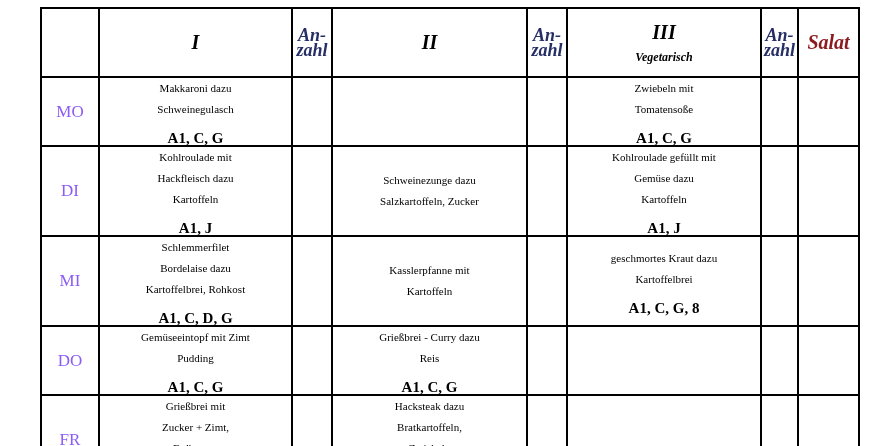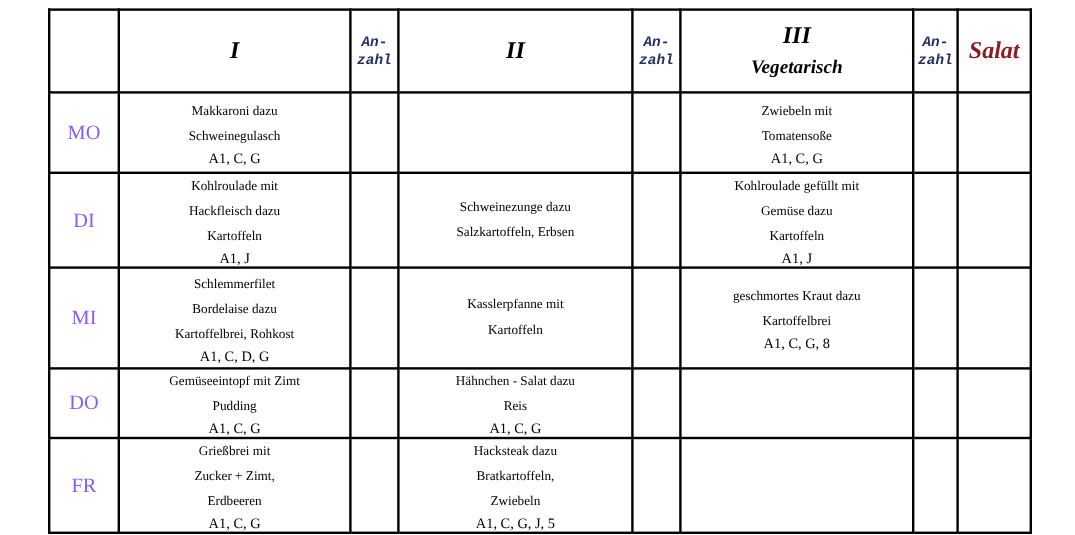--- a/index.html
+++ b/index.html
@@ -30,40 +30,39 @@
   tr.r-mo   { height: 67px; }
   tr.r-di   { height: 76px; }
   tr.r-mi   { height: 84px; }
   tr.r-do   { height: 58px; }
   tr.r-fr   { height: 77px; }
   
   .hdr-roman {
     font-size: 20px; font-weight: bold; font-style: italic; color: #000000;
   }
   .hdr-sub {
-    font-size: 16px; font-weight: bold; font-style: italic; color: #000000;
+    font-size: 12px; font-weight: bold; font-style: italic; color: #000000;
     margin-top: 6px;
   }
   .hdr-anzahl {
-    font-size: 12px; line-height: 15px; font-weight: bold; font-style: italic;
+    font-size: 18px; line-height: 15px; font-weight: bold; font-style: italic;
     white-space: pre-line;
-    font-family: Liberation Mono, monospace;
   }
   .hdr-salat {
     font-size: 20px; font-weight: bold; font-style: italic;
   }
   
   .day {
     font-size: 17px; color: #8b5cf6;
   }
   .dish {
     font-size: 11px; line-height: 21px; white-space: pre-line; color: #000000;
   }
   .allergens {
-    font-size: 12px; line-height: 14px; font-weight: normal; color: #000000;
+    font-size: 15px; line-height: 14px; font-weight: bold; color: #000000; margin-top: 11px;
   }
   .dish:empty, .allergens:empty { display: none; }
 </style>
 </head>
 <body>
 
 <div class="sheet">
   <table class="menu">
     <colgroup>
       <col style="width:58px">
@@ -132,21 +131,21 @@
       <td><span class="day">DI</span></td>
       <td>
         <div class="dish">Kohlroulade mit
 Hackfleisch dazu
 Kartoffeln</div>
         <div class="allergens">A1, J</div>
       </td>
       <td></td>
       <td>
         <div class="dish">Schweinezunge dazu
-Salzkartoffeln, Erbsen</div>
+Salzkartoffeln, Zucker</div>
 
       </td>
       <td></td>
       <td>
         <div class="dish">Kohlroulade gefüllt mit
 Gemüse dazu
 Kartoffeln</div>
         <div class="allergens">A1, J</div>
       </td>
       <td></td>
@@ -179,21 +178,21 @@
 
     <tr class="r-do">
       <td><span class="day">DO</span></td>
       <td>
         <div class="dish">Gemüseeintopf mit Zimt
 Pudding</div>
         <div class="allergens">A1, C, G</div>
       </td>
       <td></td>
       <td>
-        <div class="dish">Hähnchen - Salat dazu
+        <div class="dish">Grießbrei - Curry dazu
 Reis</div>
         <div class="allergens">A1, C, G</div>
       </td>
       <td></td>
       <td>
         
         
       </td>
       <td></td>
       <td></td>

